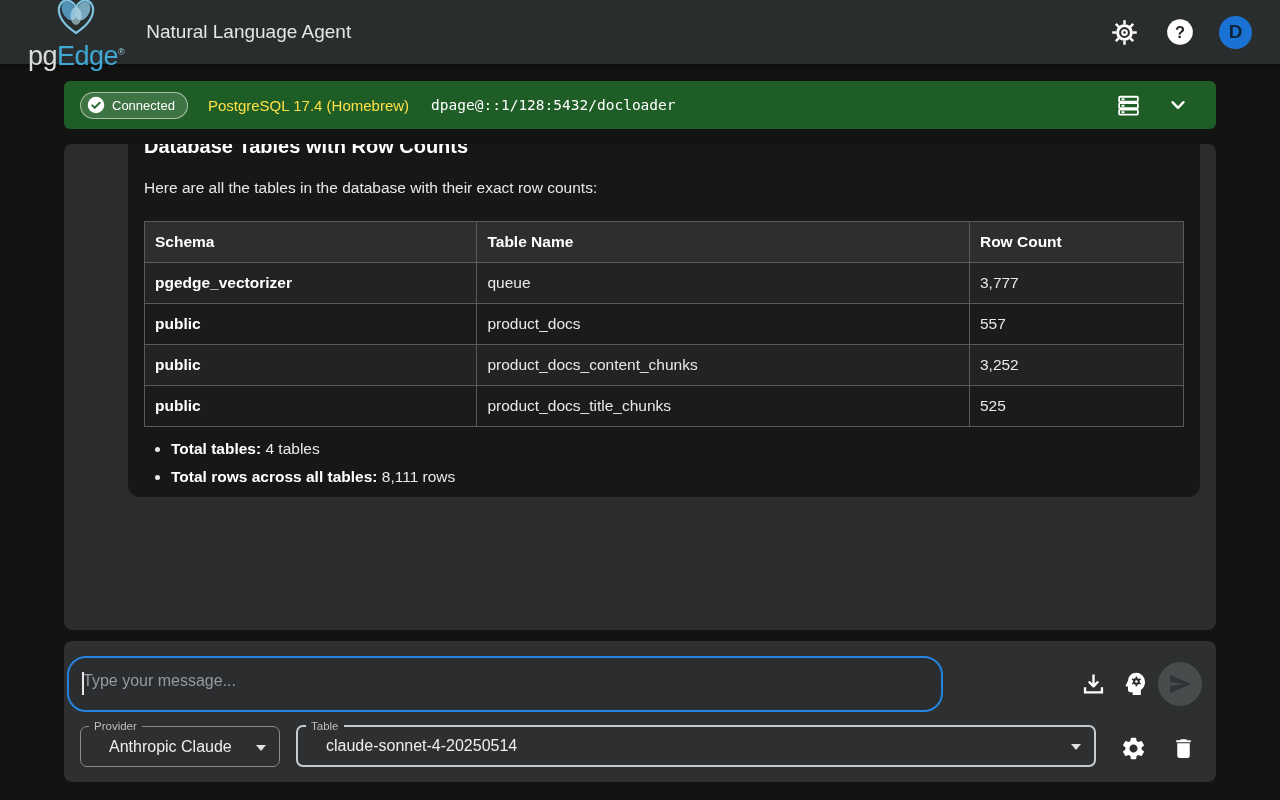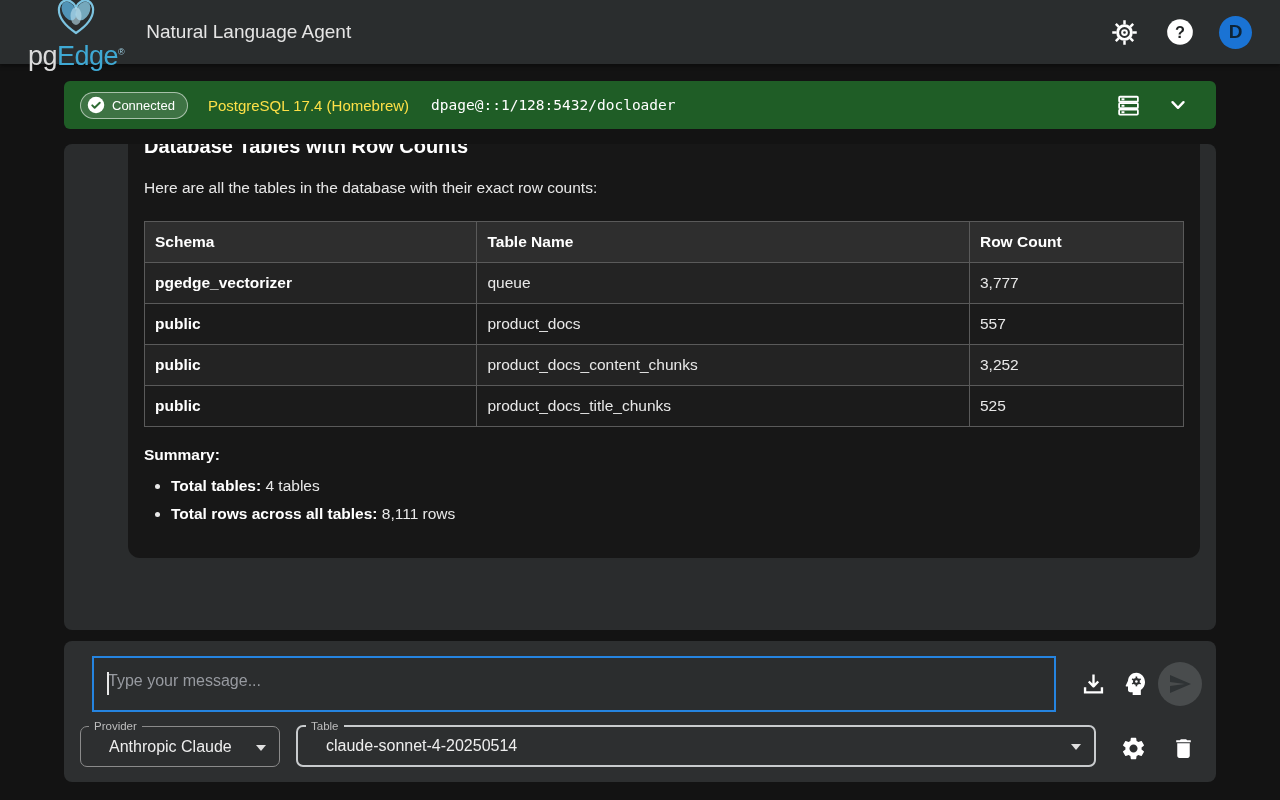--- a/index.html
+++ b/index.html
@@ -26,39 +26,39 @@
   .conn-pill { display:flex; align-items:center; gap:7px; height:27px; padding:0 12px 0 6px;
     border:1px solid rgba(255,255,255,.55); border-radius:14px; background:rgba(255,255,255,.14); }
   .conn-pill span { color:#fff; font-size:13px; }
   .conn-server { color:#fde047; font-size:15px; margin-left:20px; }
   .conn-dsn { color:#fff; font-size:14.5px; font-family:"DejaVu Sans Mono", monospace; margin-left:22px; }
   .banner-actions { margin-left:auto; display:flex; align-items:center; gap:16px; }
 
   
   .chat-area { position:absolute; left:64px; top:144px; width:1152px; height:486px; background:#2a2c2d;
     border-radius:8px; overflow:hidden; }
-  .bubble { margin:-16px 16px 0 64px; background:#171717; border-radius:0 0 12px 12px; padding:6px 16px 26px 16px; color:#e8e8e8; }
+  .bubble { margin:-16px 16px 0 64px; background:#171717; border-radius:0 0 12px 12px; padding:6px 16px 2px 16px; color:#e8e8e8; }
   .bubble h2 { color:#fff; font-size:20px; font-weight:700; line-height:24px; margin-bottom:18px; }
   .bubble .intro { font-size:15.5px; line-height:24px; margin-bottom:21px; }
   .db-table { width:100%; border-collapse:collapse; font-size:15.5px; }
   .db-table th, .db-table td { border:1px solid #5a5a5a; padding:10px 10px; text-align:left; line-height:20px; }
   .db-table th { background:#2e2e2e; color:#fff; font-weight:700; }
   .db-table tbody tr:nth-child(odd)  { background:#232323; }
   .db-table tbody tr:nth-child(even) { background:#1b1b1b; }
   .db-table td:first-child { font-weight:700; color:#fff; }
   .summary-label { font-size:15.5px; font-weight:700; color:#fff; margin-top:19px; }
   .bubble ul { margin:12px 0 8px 0; padding-left:27px; }
   .bubble li { font-size:15.5px; line-height:20px; margin-bottom:8px; }
   .bubble li strong, .note strong { color:#fff; font-weight:700; }
   .note { font-size:15.5px; line-height:24px; margin-top:8px; }
 
   
   .composer { position:absolute; left:64px; top:641px; width:1152px; height:141px; background:#2d2f30; border-radius:8px; }
-  .input-wrap { position:absolute; left:28px; top:15px; width:964px; height:56px; border:2px solid #2584e0;
-    border-radius:0; background:#2b2d2e; }
+  .input-wrap { position:absolute; left:3px; top:15px; width:876px; height:56px; border:2px solid #2584e0;
+    border-radius:19px; background:#2b2d2e; }
   .input-wrap textarea { width:100%; height:100%; background:transparent; border:none; outline:none; resize:none;
     color:#e8e8e8; font-family:"Liberation Sans", sans-serif; font-size:16px; padding:14px 14px; }
   .input-wrap textarea::placeholder { color:#979aa0; }
   .caret { position:absolute; left:13px; top:14px; width:1.5px; height:23px; background:#e8e8e8; animation:blink 1.1s step-end infinite; }
   @keyframes blink { 50% { opacity:0; } }
   .dl-btn    { position:absolute; left:1012px; top:26px; }
   .psych-btn { position:absolute; left:1054px; top:26px; }
   .send-btn  { position:absolute; left:1094px; top:21px; width:44px; height:44px; border:none; border-radius:50%;
     background:#494c4d; display:flex; align-items:center; justify-content:center; cursor:default; }
   fieldset { position:absolute; border:1px solid #8b8b8b; border-radius:7px; background:transparent; }
@@ -184,21 +184,20 @@
             <td>3,252</td>
           </tr>
           <tr>
             <td>public</td>
             <td>product_docs_title_chunks</td>
             <td>525</td>
           </tr>
         </tbody>
       </table>
 
-      <p class="summary-label">Summary:</p>
       <ul>
         <li><strong>Total tables:</strong><span> 4 tables</span></li>
         <li><strong>Total rows across all tables:</strong><span> 8,111 rows</span></li>
       </ul>
     </div>
   </main>
 
   <section class="composer">
     <div class="input-wrap">
       <textarea placeholder="Type your message..." style=""></textarea>

